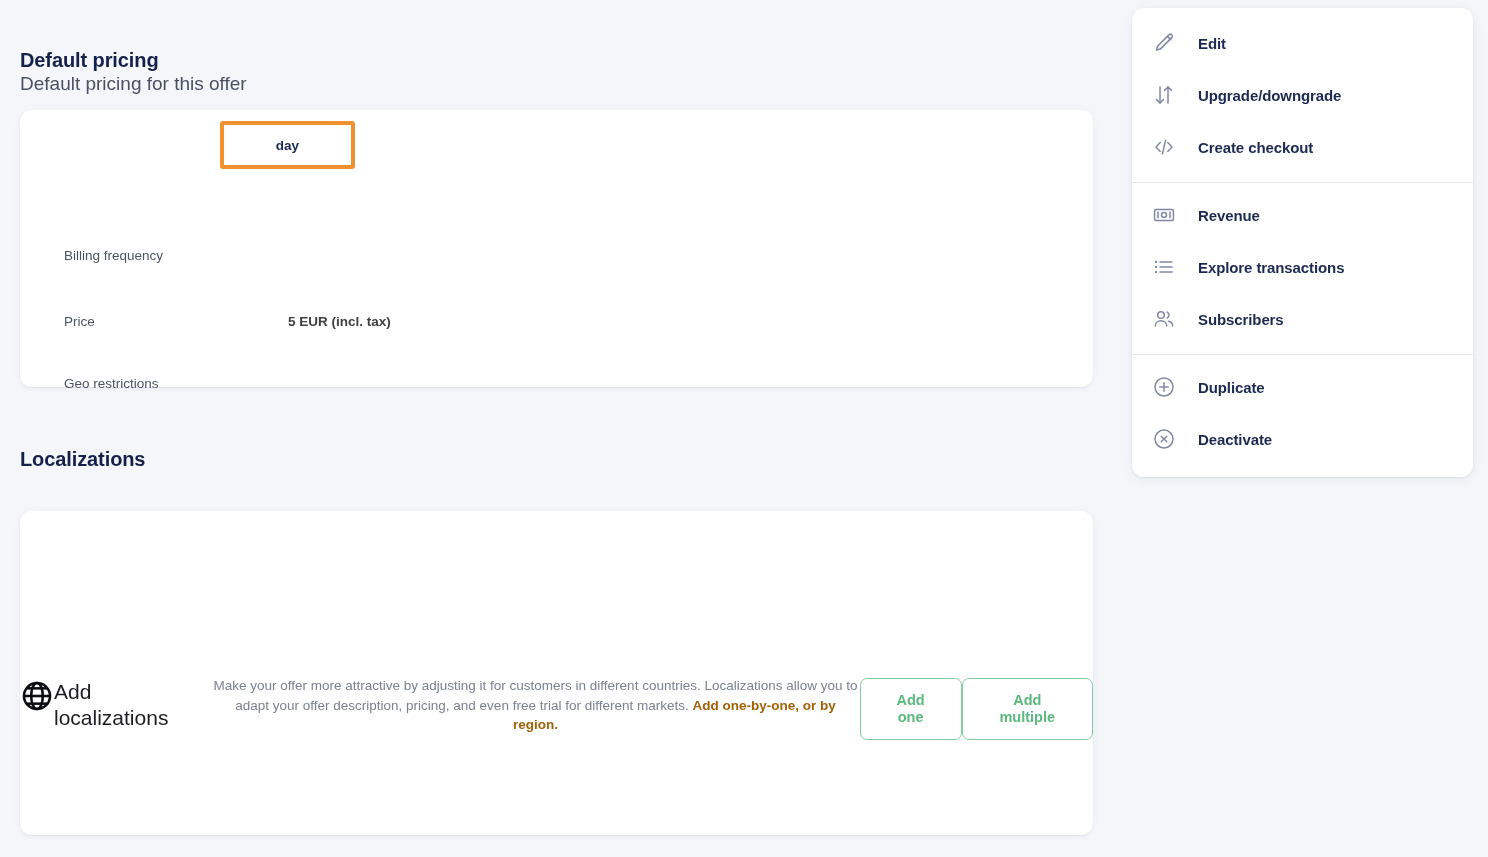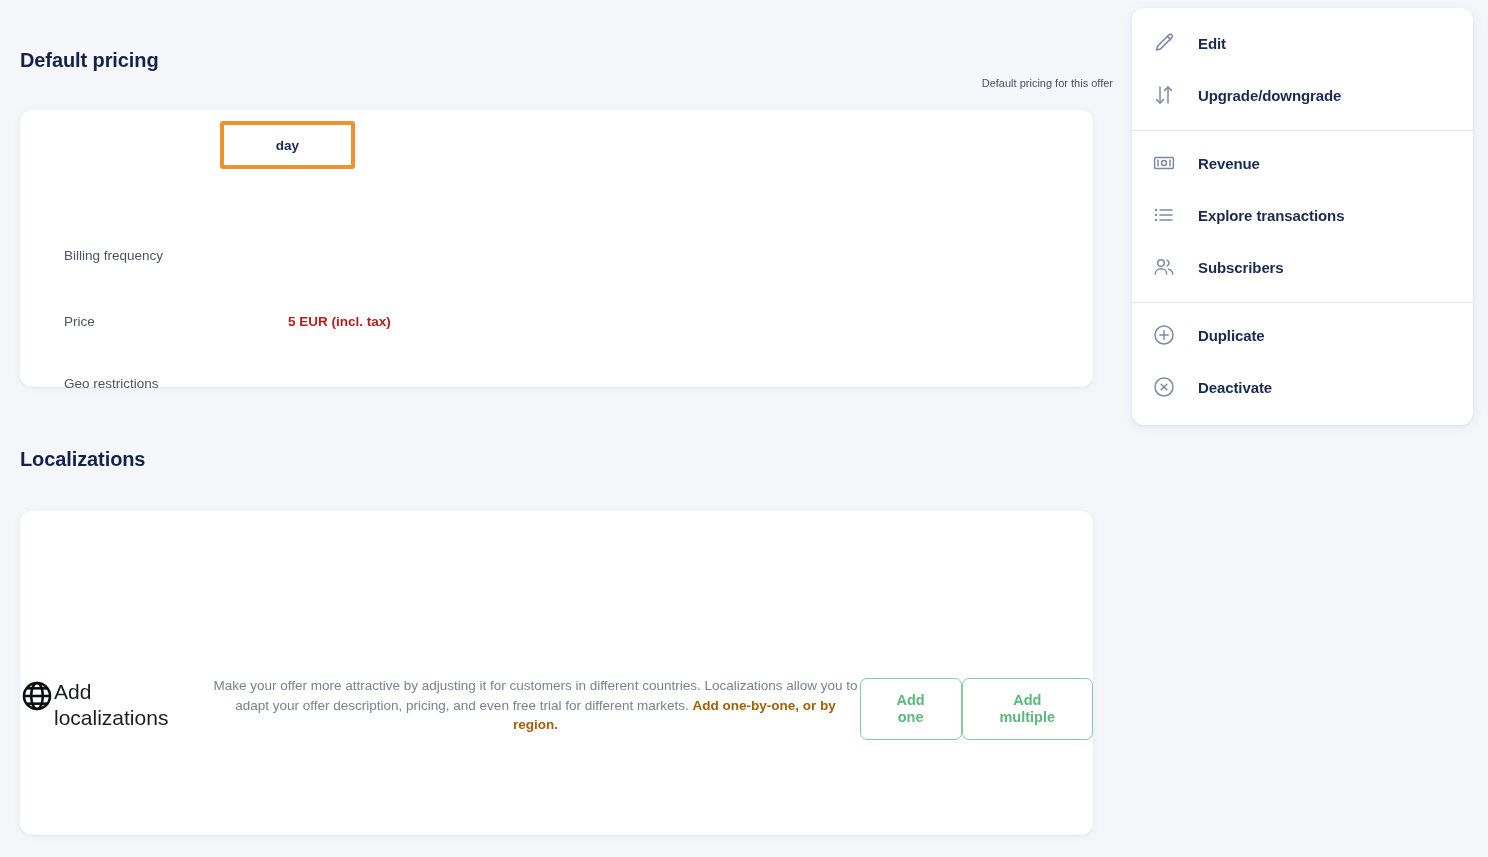--- a/index.html
+++ b/index.html
@@ -26,25 +26,24 @@
 
   .section-title {
     font-size: 20px;
     font-weight: bold;
     color: #16214b;
     letter-spacing: -0.1px;
     line-height: 26px;
   }
 
   .section-sub {
-    font-size: 11px;
+    font-size: 19px;
     color: #4a5163;
     line-height: 19px;
     margin-top: 1px;
-    text-align: right;
   }
 
   .card {
     background: #ffffff;
     border-radius: 12px;
     box-shadow: 0 1px 2px rgba(22,33,75,0.06), 0 1px 10px rgba(22,33,75,0.04);
   }
 
   
   #pricing-card {
@@ -69,21 +68,21 @@
     font-size: 13.5px;
     color: #4d5362;
     white-space: nowrap;
   }
 
   .price-value {
     position: absolute;
     left: 268px;
     font-size: 13.5px;
     font-weight: bold;
-    color: #b91c1c;
+    color: #404040;
     white-space: nowrap;
   }
 
   .highlight-box {
     position: absolute;
     left: 220px;
     top: 121px;
     width: 135px;
     height: 48px;
     border: 4px solid #f0912f;
@@ -282,20 +281,30 @@
         <svg viewBox="0 0 24 24" fill="none" stroke="currentColor" stroke-width="1.5" stroke-linecap="round" stroke-linejoin="round">
           <path d="M8 4v16"></path>
             <path d="M4.6 16.6L8 20l3.4-3.4"></path>
           <path d="M16 20V4"></path>
             <path d="M12.6 7.4L16 4l3.4 3.4"></path>
         </svg>
       </span>
       <span class="menu-label">Upgrade/downgrade</span>
     </div>
 
+    <div class="menu-item">
+      <span class="menu-icon">
+        <svg viewBox="0 0 24 24" fill="none" stroke="currentColor" stroke-width="1.5" stroke-linecap="round" stroke-linejoin="round">
+          <path d="M8.2 7.5L4 12l4.2 4.5"></path>
+          <path d="M15.8 7.5L20 12l-4.2 4.5"></path>
+          <path d="M13.6 5.2l-3.2 13.6"></path>
+        </svg>
+      </span>
+      <span class="menu-label">Create checkout</span>
+    </div>
   </div>
 
   <div class="menu-divider"></div>
 
   <div class="menu-group">
     <div class="menu-item">
       <span class="menu-icon">
         <svg viewBox="0 0 24 24" fill="none" stroke="currentColor" stroke-width="1.5" stroke-linecap="round" stroke-linejoin="round">
           <rect x="2.6" y="6.5" width="18.8" height="11" rx="1.2"></rect>
           <circle cx="12" cy="12" r="2.5"></circle>

